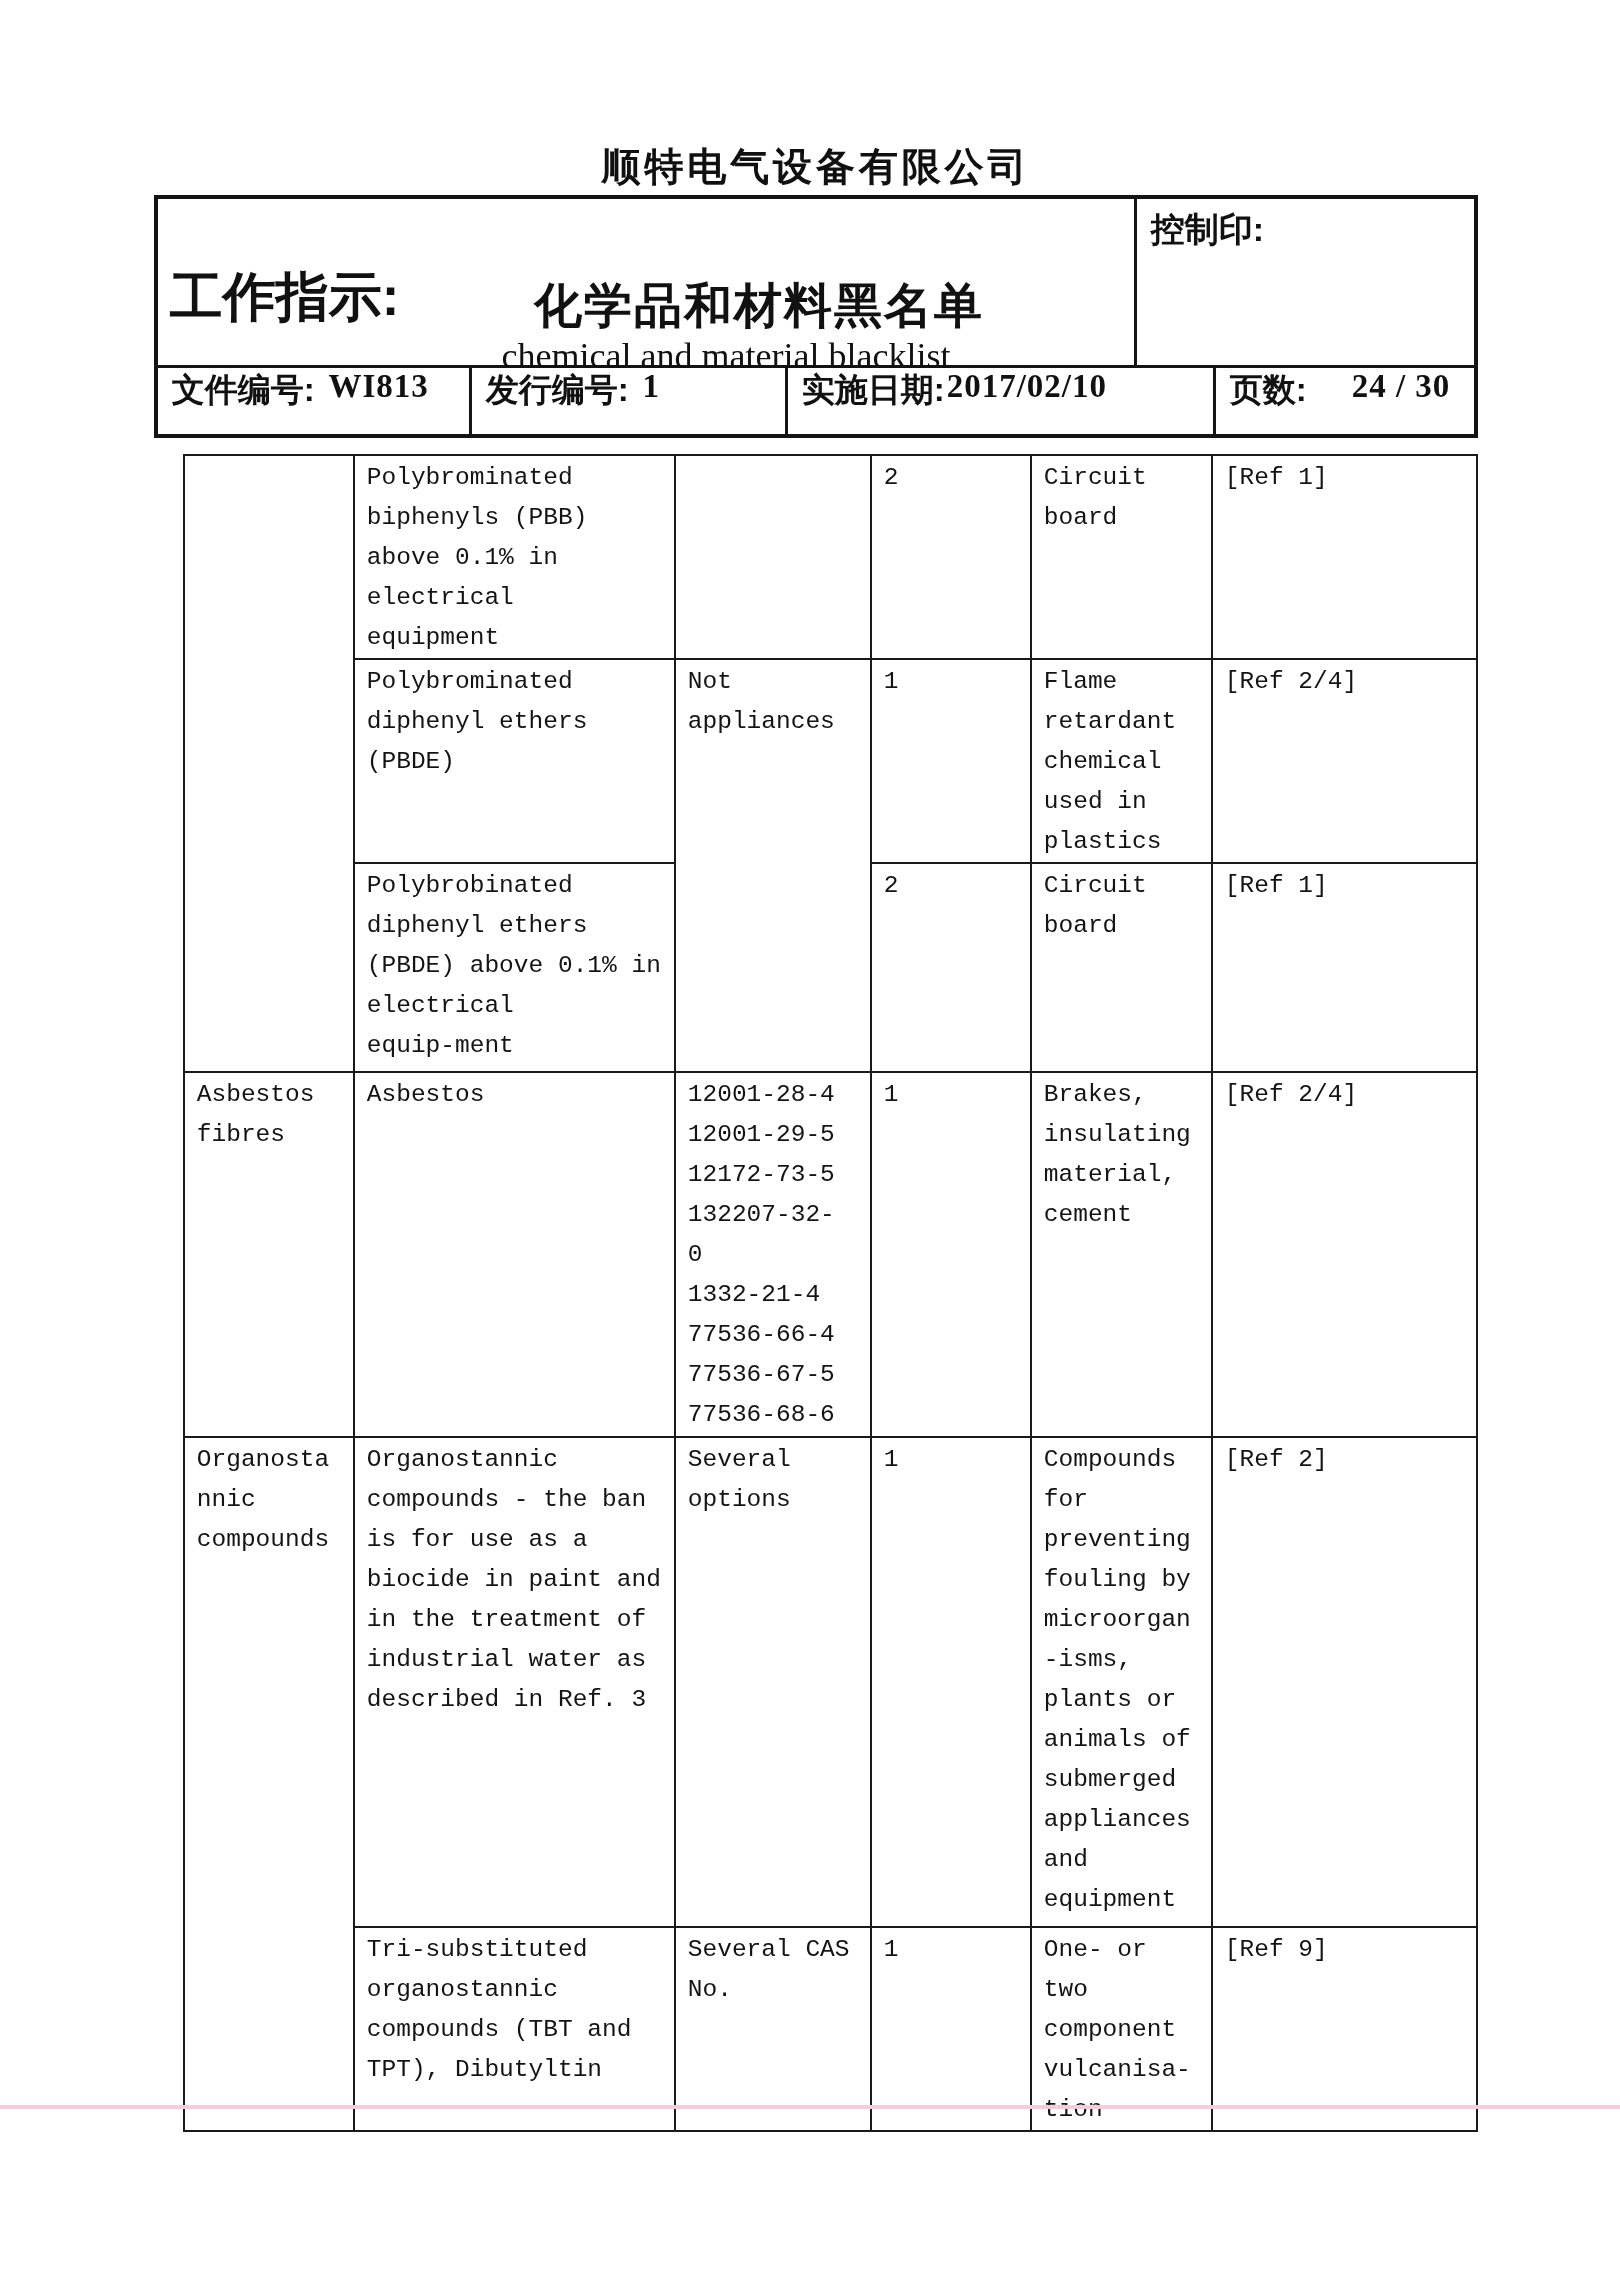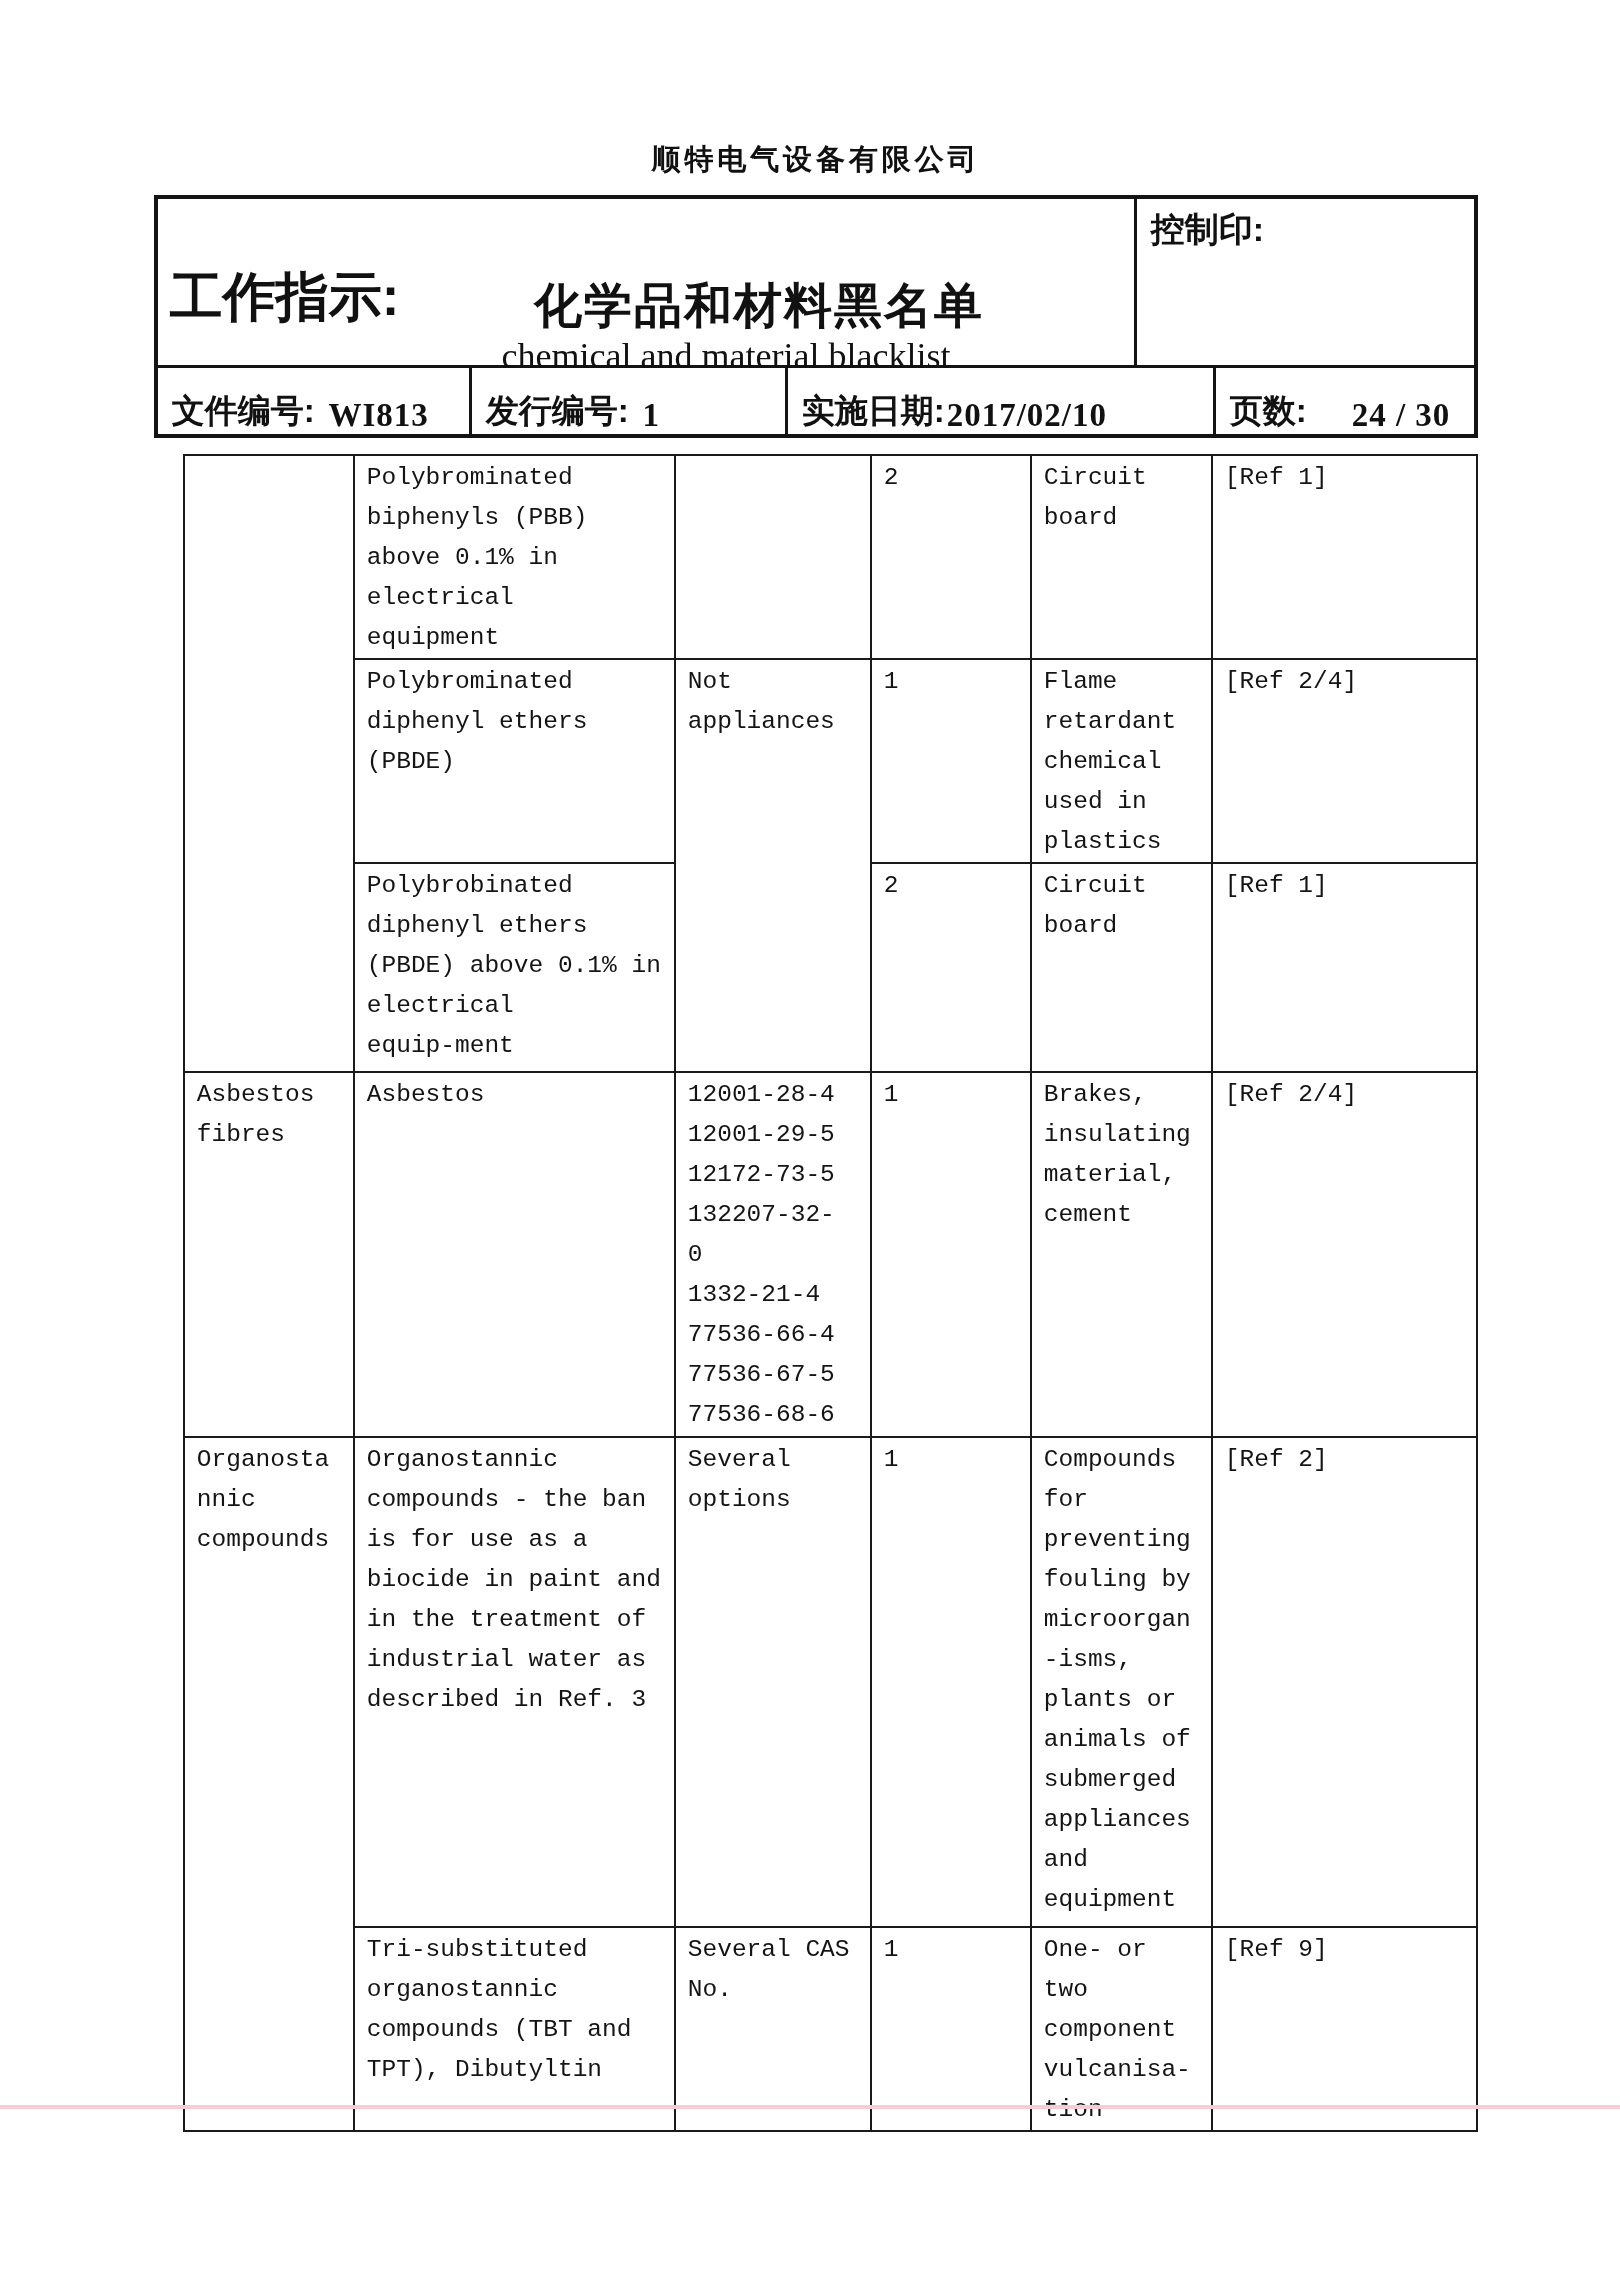--- a/index.html
+++ b/index.html
@@ -11,21 +11,21 @@
     background: #ffffff;
     font-family: "Liberation Sans", sans-serif;
     color: #111111;
     overflow: hidden;
   }
   
   .company-title {
     position: absolute;
     top: 140px; left: 154px; width: 1324px;
     text-align: center;
-    font-size: 29px;
+    font-size: 39px;
     font-weight: bold;
     letter-spacing: 3.9px;
     color: #101010;
     font-family: "Liberation Sans", sans-serif;
   }
   
   .header-box {
     position: absolute;
     top: 195px; left: 154px; width: 1324px; height: 243px;
     border: 4.9px solid #141414;
@@ -75,21 +75,21 @@
     font-size: 34px;
     font-weight: bold;
   }
   .header-info {
     display: flex;
     height: 66px;
     align-items: stretch;
   }
   .info-cell {
     display: flex;
-    align-items: flex-end;
+    align-items: flex-start;
     padding-left: 13.7px;
     font-size: 33px;
     font-weight: bold;
     white-space: nowrap;
     overflow: hidden;
   }
   .info-cell + .info-cell { border-left: 3.9px solid #141414; }
   .info-cell .label { font-family: "Liberation Sans", sans-serif; }
   .info-cell .value {
     font-family: "Liberation Serif", serif;

